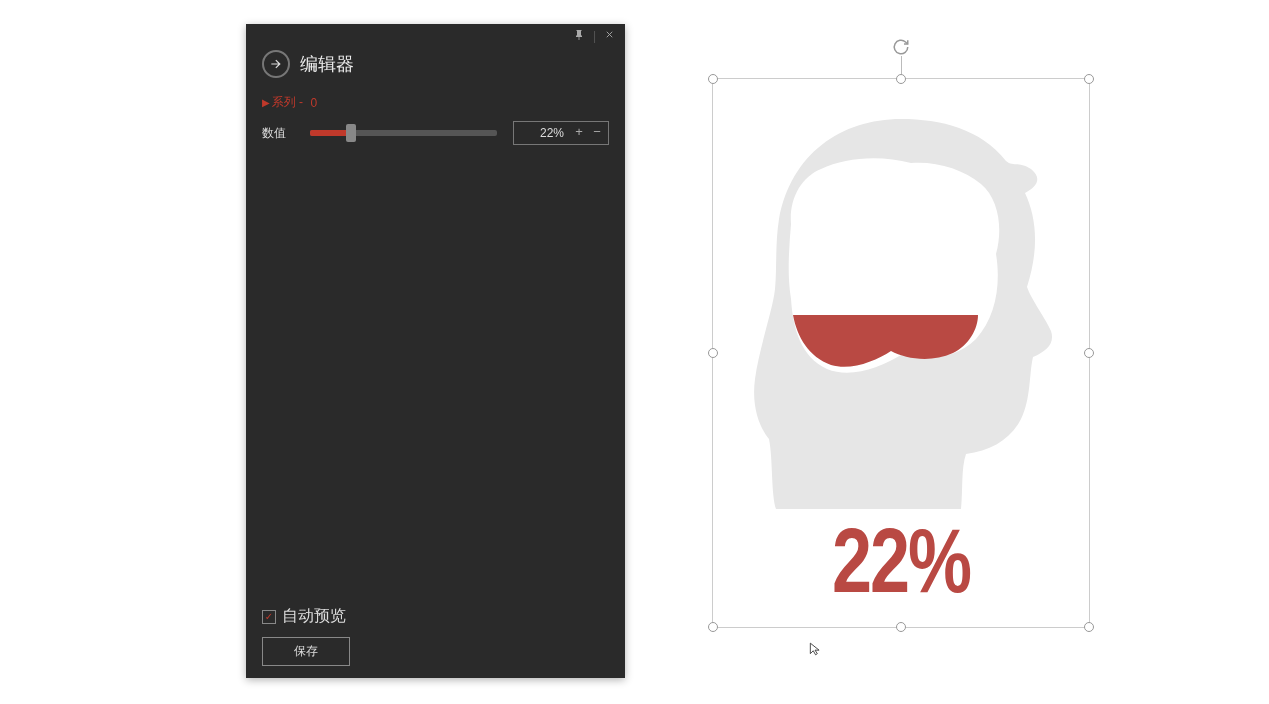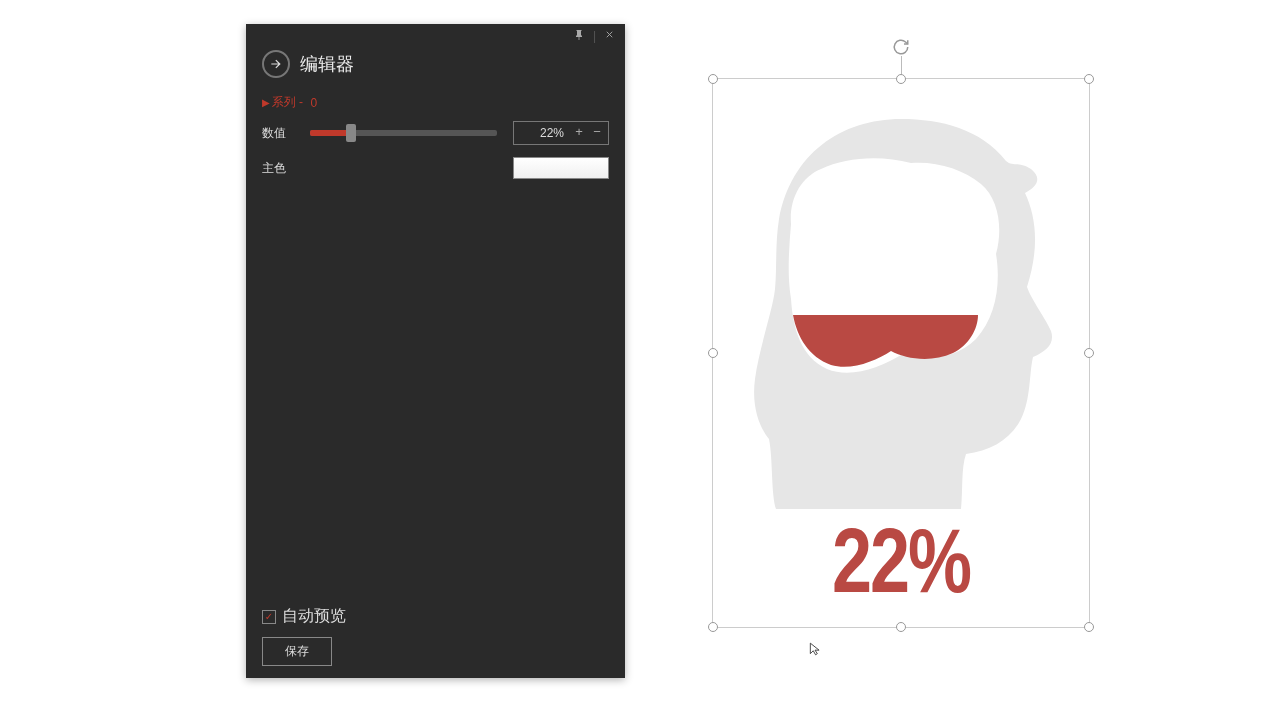--- a/index.html
+++ b/index.html
@@ -175,21 +175,21 @@
     }
     .checkbox-check { color: #c0392b; font-size: 10px; line-height: 1; }
     .checkbox-label { color: #ddd; font-size: 16px; }
     .save-btn {
       border: 1px solid #888;
       background: #2a2a2a;
       color: #ddd;
       font-size: 12px;
       padding: 5px 18px;
       cursor: pointer;
-      width: 70px;
+      width: 88px;
       text-align: center;
     }
 
     
     .canvas-area {
       position: absolute;
       left: 712px;
       top: 38px;
       width: 378px;
       height: 600px;
@@ -307,24 +307,20 @@
       <div class="slider-fill"></div>
       <div class="slider-thumb"></div>
     </div>
     <div class="value-box">
       <span class="value-text">22%</span>
       <span class="stepper-btn">+</span>
       <span class="stepper-btn">−</span>
     </div>
   </div>
 
-  <div class="control-row">
-    <div class="control-label">主色</div>
-    <div class="color-swatch"></div>
-  </div>
 
 
   <div class="panel-footer">
     <div class="checkbox-row">
       <div class="checkbox">
         <span class="checkbox-check">✓</span>
       </div>
       <span class="checkbox-label">自动预览</span>
     </div>
     <div class="save-btn">保存</div>

